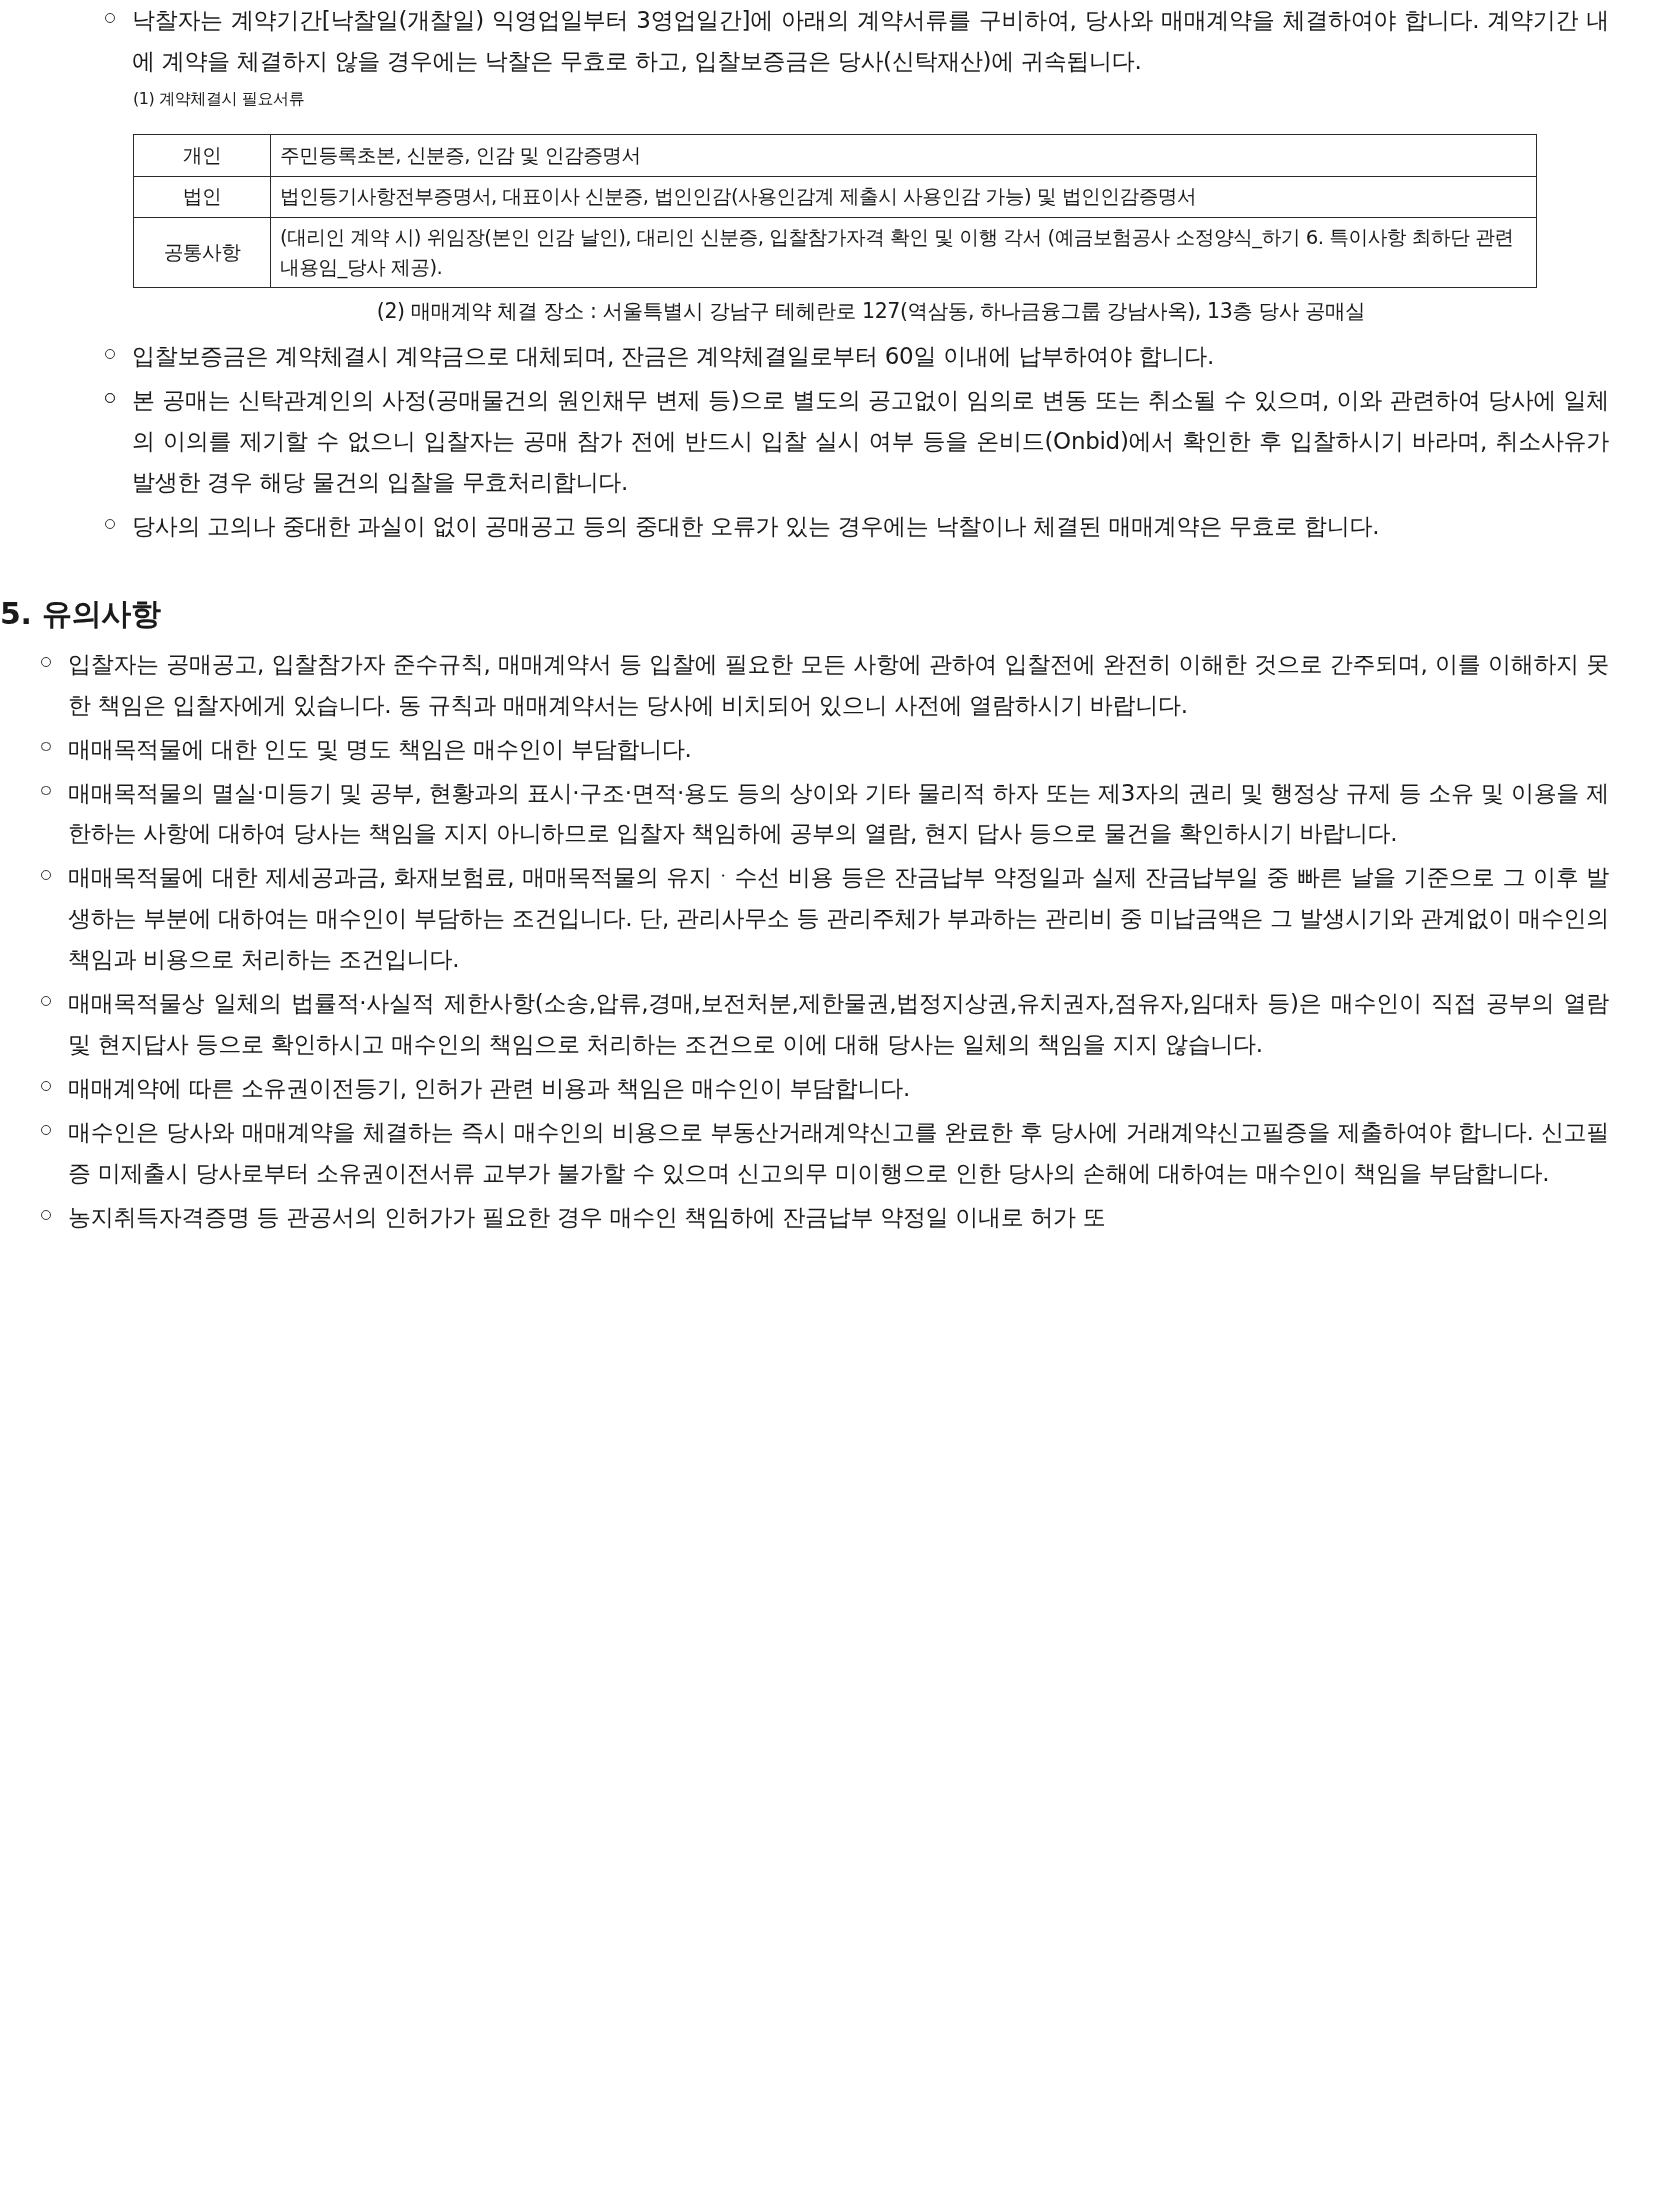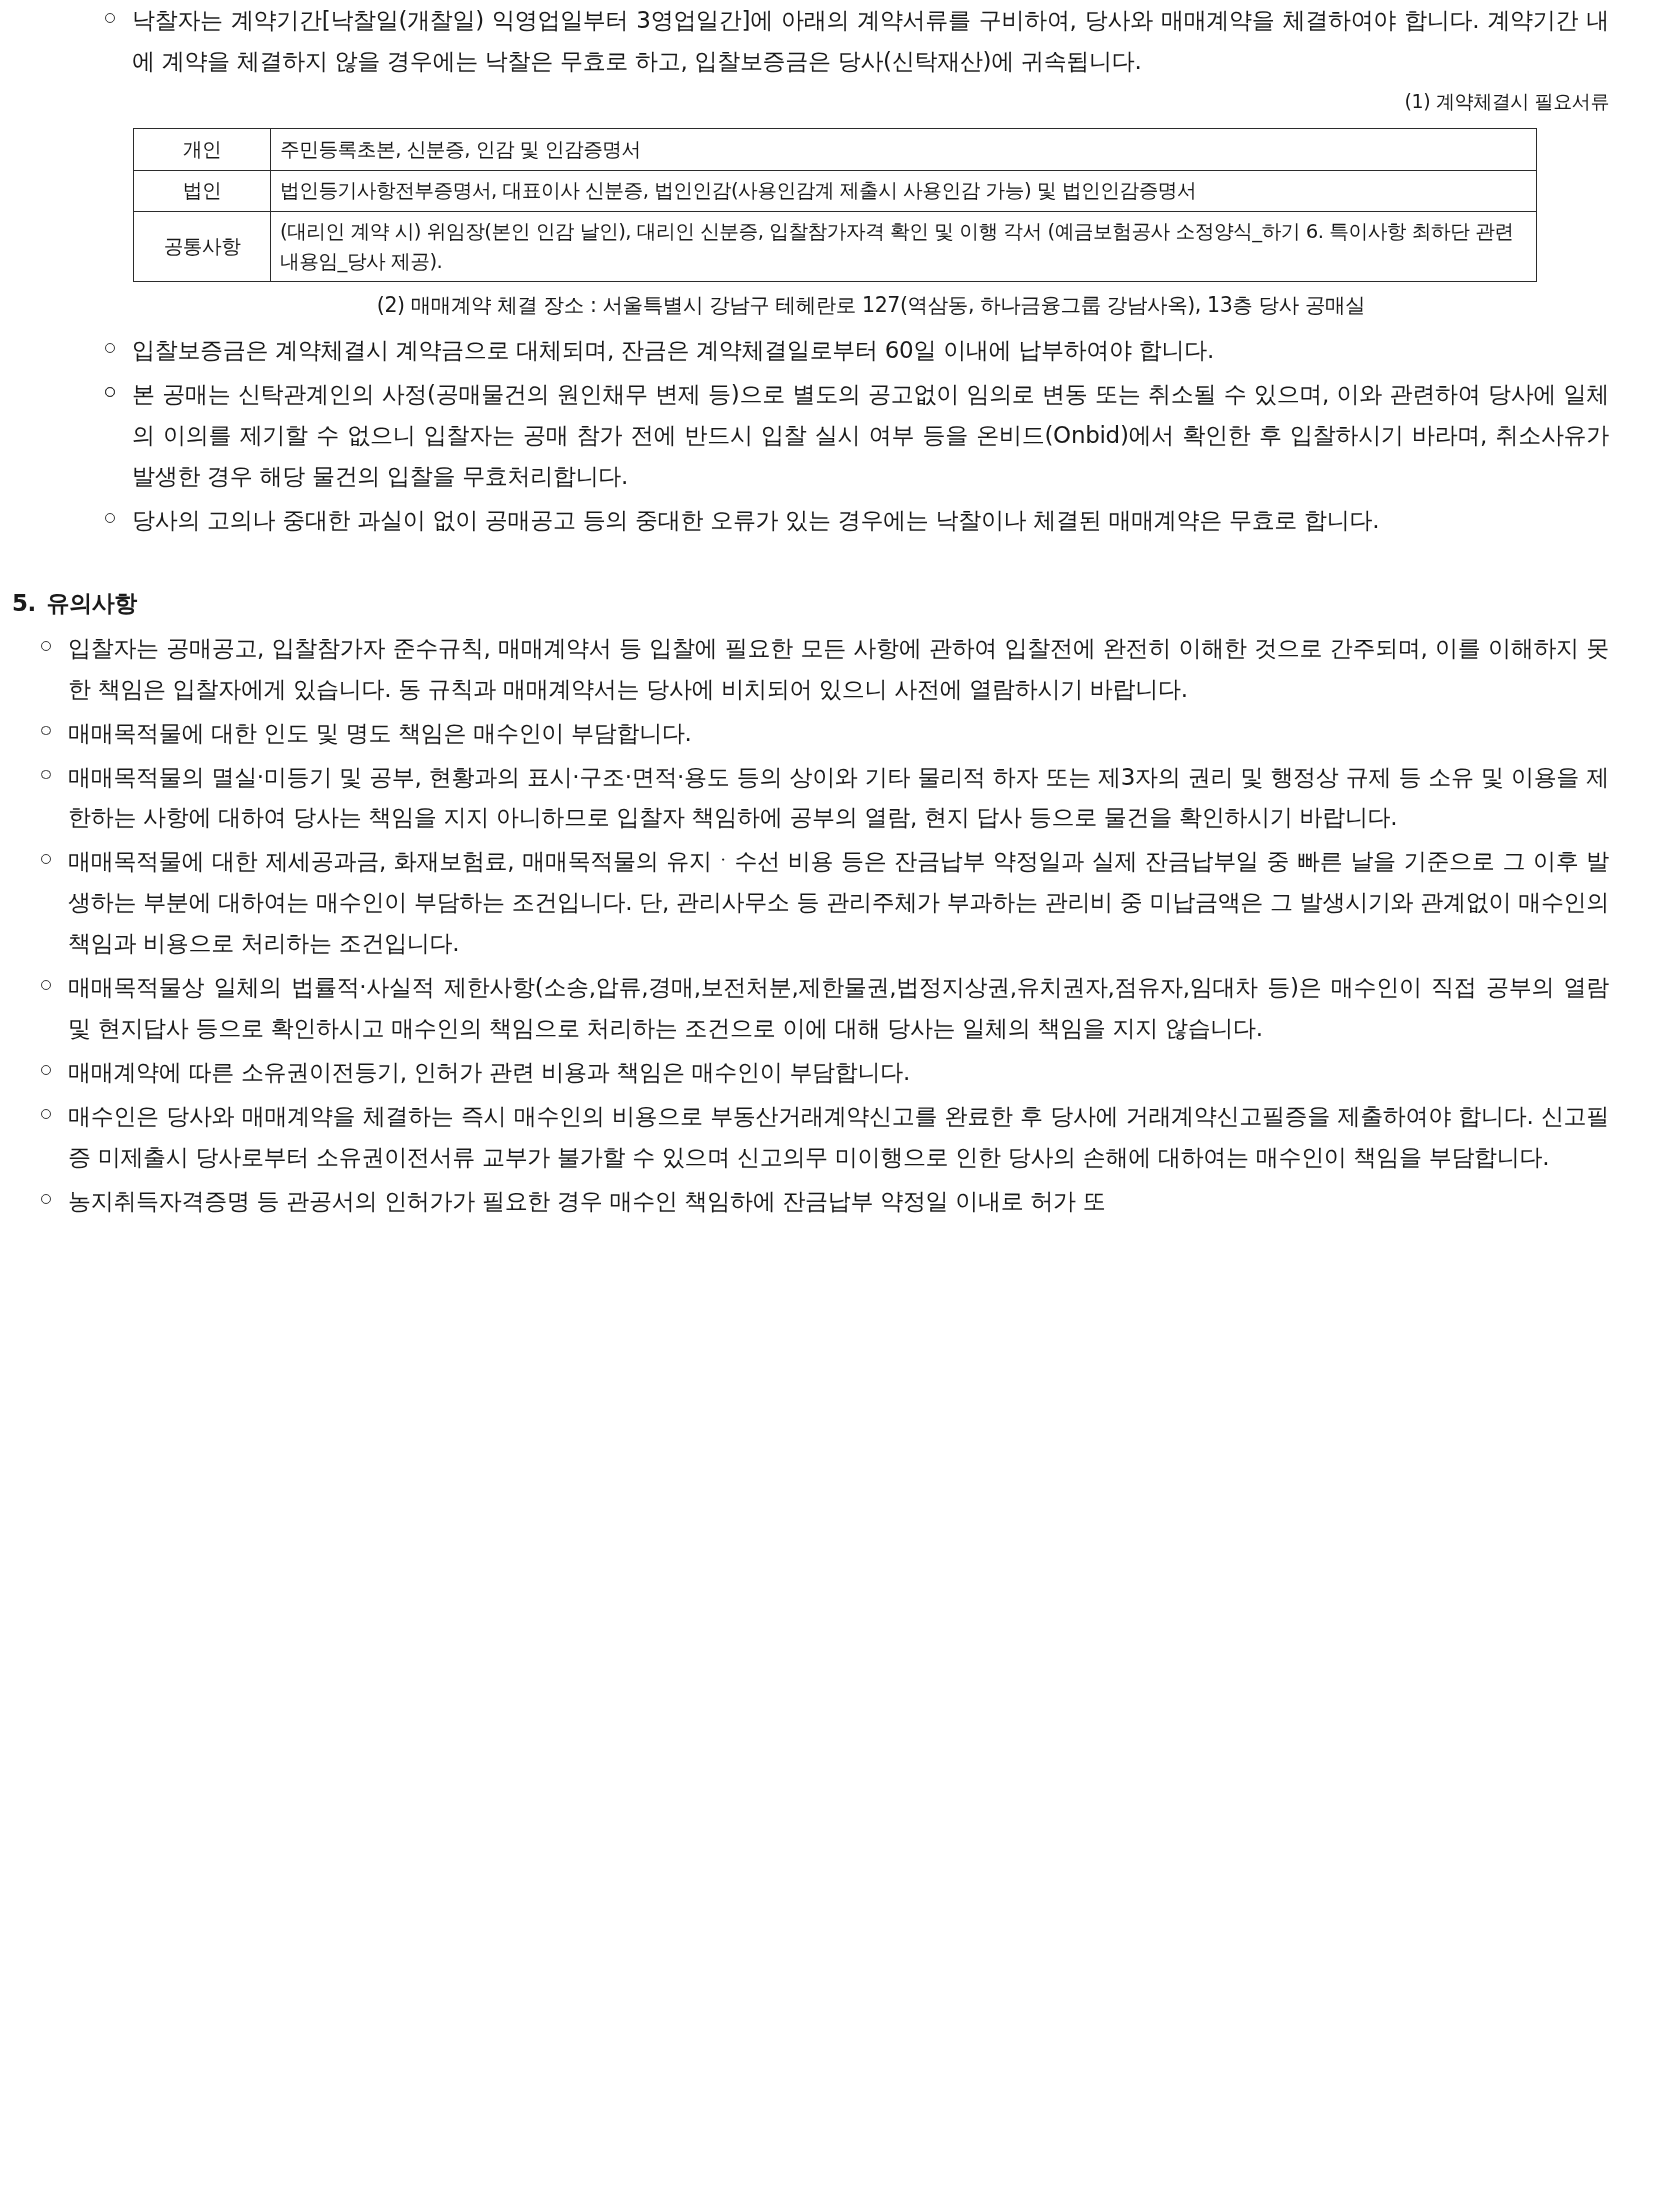--- a/index.html
+++ b/index.html
@@ -52,25 +52,24 @@
   .numhead {
     margin-left: 42px;
     font-size: 23px;
     letter-spacing: -0.4px;
     margin-top: 13.6px;
     margin-bottom: 3px;
   }
 
   .sub-line {
     margin-left: 133px;
-    font-size: 19px;
+    font-size: 16px;
     letter-spacing: -0.4px;
     margin-top: 7.6px;
-    margin-bottom: 13px;
-    text-align: right;
+    margin-bottom: 24px;
   }
   .sub-line2 {
     margin-left: 133px;
     font-size: 20.5px;
     letter-spacing: -0.4px;
     margin-top: 9px;
     margin-bottom: 10.6px;
     text-align: center;
   }
 
@@ -90,24 +89,24 @@
     vertical-align: middle;
   }
   table.docs td.label {
     width: 118px;
     text-align: center;
     white-space: nowrap;
   }
 
   
   .sec-head {
-    font-size: 23px;
+    font-size: 30px;
     font-weight: bold;
     margin: 47px 0 9px 0;
-    padding-left: 12px;
+    padding-left: 0;
     letter-spacing: -0.4px;
   }
   .sec-head .num { margin-right: 10.6px; }
 
   .spacer-big { height: 30px; }
 
   
 </style>
 </head>
 <body>

